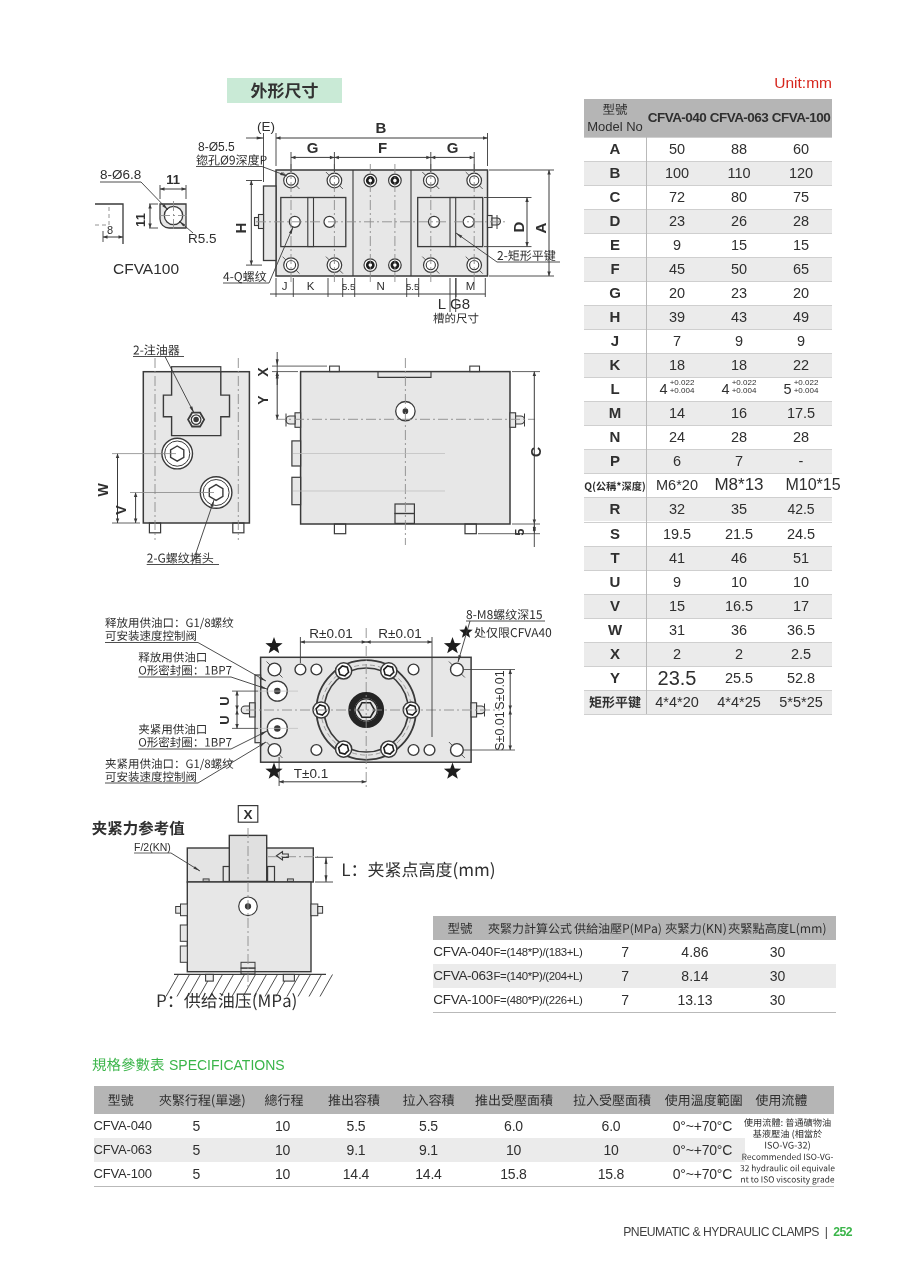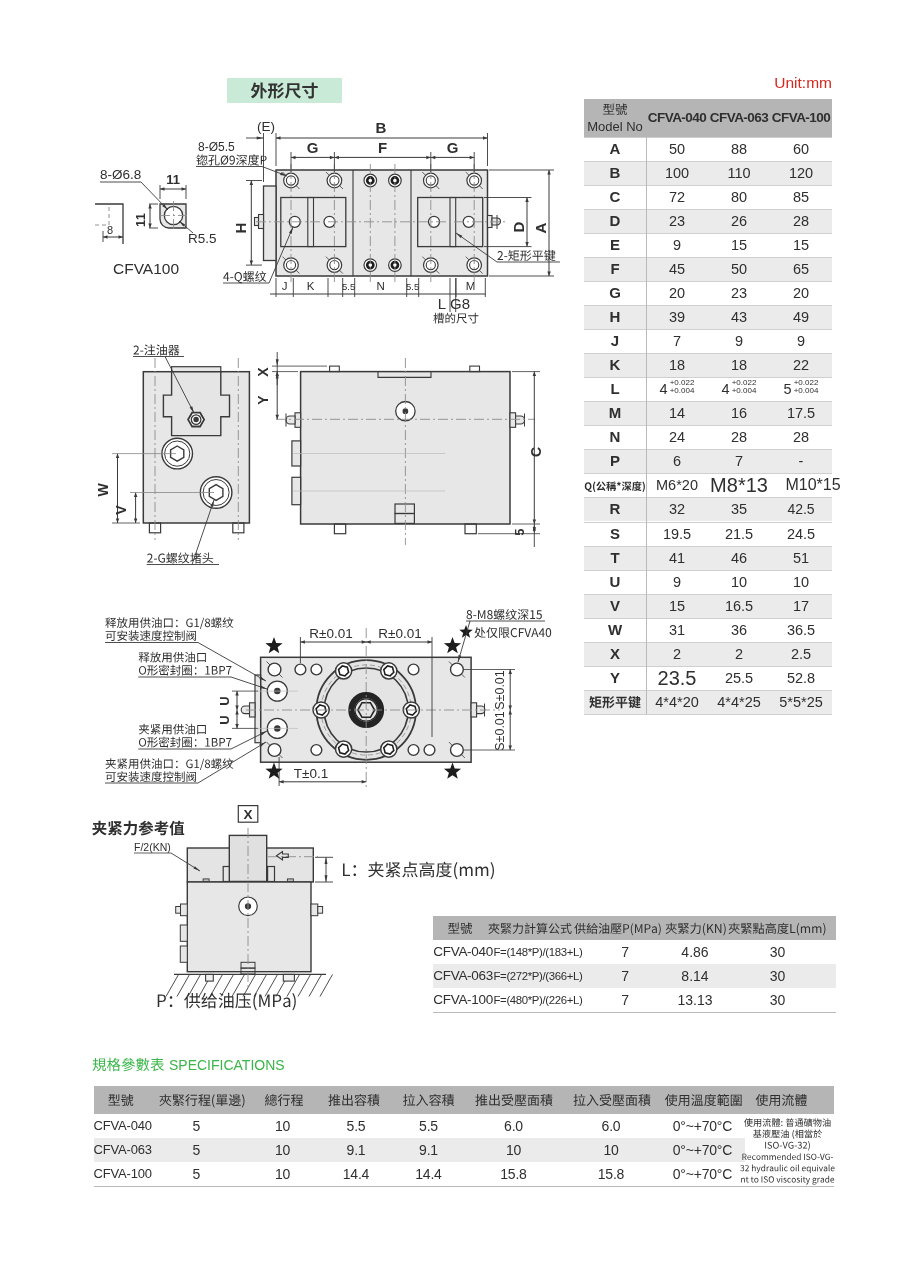--- a/index.html
+++ b/index.html
@@ -28,21 +28,21 @@
 <div class="cell" style="left:186px;top:38.0px;width:62px;height:24px;font-size:14.5px;line-height:24px">60</div>
 <div class="abs" style="left:0;top:62.0px;width:248px;height:24.03px;background:#ebebeb;border-top:1px solid #cfcfcf"></div>
 <div class="cell" style="left:0;top:62.0px;width:62px;height:24px;font-weight:bold;font-size:15px;line-height:24px">B</div>
 <div class="cell" style="left:62px;top:62.0px;width:62px;height:24px;font-size:14.5px;line-height:24px">100</div>
 <div class="cell" style="left:124px;top:62.0px;width:62px;height:24px;font-size:14.5px;line-height:24px">110</div>
 <div class="cell" style="left:186px;top:62.0px;width:62px;height:24px;font-size:14.5px;line-height:24px">120</div>
 <div class="abs" style="left:0;top:86.1px;width:248px;height:24.03px;background:#ffffff;border-top:1px solid #cfcfcf"></div>
 <div class="cell" style="left:0;top:86.1px;width:62px;height:24px;font-weight:bold;font-size:15px;line-height:24px">C</div>
 <div class="cell" style="left:62px;top:86.1px;width:62px;height:24px;font-size:14.5px;line-height:24px">72</div>
 <div class="cell" style="left:124px;top:86.1px;width:62px;height:24px;font-size:14.5px;line-height:24px">80</div>
-<div class="cell" style="left:186px;top:86.1px;width:62px;height:24px;font-size:14.5px;line-height:24px">85</div>
+<div class="cell" style="left:186px;top:86.1px;width:62px;height:24px;font-size:14.5px;line-height:24px">75</div>
 <div class="abs" style="left:0;top:110.1px;width:248px;height:24.03px;background:#ebebeb;border-top:1px solid #cfcfcf"></div>
 <div class="cell" style="left:0;top:110.1px;width:62px;height:24px;font-weight:bold;font-size:15px;line-height:24px">D</div>
 <div class="cell" style="left:62px;top:110.1px;width:62px;height:24px;font-size:14.5px;line-height:24px">23</div>
 <div class="cell" style="left:124px;top:110.1px;width:62px;height:24px;font-size:14.5px;line-height:24px">26</div>
 <div class="cell" style="left:186px;top:110.1px;width:62px;height:24px;font-size:14.5px;line-height:24px">28</div>
 <div class="abs" style="left:0;top:134.1px;width:248px;height:24.03px;background:#ffffff;border-top:1px solid #cfcfcf"></div>
 <div class="cell" style="left:0;top:134.1px;width:62px;height:24px;font-weight:bold;font-size:15px;line-height:24px">E</div>
 <div class="cell" style="left:62px;top:134.1px;width:62px;height:24px;font-size:14.5px;line-height:24px">9</div>
 <div class="cell" style="left:124px;top:134.1px;width:62px;height:24px;font-size:14.5px;line-height:24px">15</div>
 <div class="cell" style="left:186px;top:134.1px;width:62px;height:24px;font-size:14.5px;line-height:24px">15</div>
@@ -86,21 +86,21 @@
 <div class="cell" style="left:62px;top:326.4px;width:62px;height:24px;font-size:14.5px;line-height:24px">24</div>
 <div class="cell" style="left:124px;top:326.4px;width:62px;height:24px;font-size:14.5px;line-height:24px">28</div>
 <div class="cell" style="left:186px;top:326.4px;width:62px;height:24px;font-size:14.5px;line-height:24px">28</div>
 <div class="abs" style="left:0;top:350.4px;width:248px;height:24.03px;background:#ebebeb;border-top:1px solid #cfcfcf"></div>
 <div class="cell" style="left:0;top:350.4px;width:62px;height:24px;font-weight:bold;font-size:15px;line-height:24px">P</div>
 <div class="cell" style="left:62px;top:350.4px;width:62px;height:24px;font-size:14.5px;line-height:24px">6</div>
 <div class="cell" style="left:124px;top:350.4px;width:62px;height:24px;font-size:14.5px;line-height:24px">7</div>
 <div class="cell" style="left:186px;top:350.4px;width:62px;height:24px;font-size:14.5px;line-height:24px">-</div>
 <div class="abs" style="left:0;top:374.4px;width:248px;height:24.03px;background:#ffffff;border-top:1px solid #cfcfcf"></div>
 <div class="cell" style="left:62px;top:374.4px;width:62px;height:24px;font-size:14.5px;line-height:24px">M6*20</div>
-<div class="cell" style="left:124px;top:374.4px;width:62px;height:41px;font-size:20px;line-height:24px">M8*13</div>
+<div class="cell" style="left:124px;top:374.4px;width:62px;height:41px;font-size:17px;line-height:24px">M8*13</div>
 <div class="cell" style="left:198px;top:374.4px;width:62px;height:40px;font-size:16px;line-height:24px">M10*15</div>
 <div class="abs" style="left:0;top:398.4px;width:248px;height:24.03px;background:#ebebeb;border-top:1px solid #cfcfcf"></div>
 <div class="cell" style="left:0;top:398.4px;width:62px;height:24px;font-weight:bold;font-size:15px;line-height:24px">R</div>
 <div class="cell" style="left:62px;top:398.4px;width:62px;height:24px;font-size:14.5px;line-height:24px">32</div>
 <div class="cell" style="left:124px;top:398.4px;width:62px;height:24px;font-size:14.5px;line-height:24px">35</div>
 <div class="cell" style="left:186px;top:398.4px;width:62px;height:24px;font-size:14px;line-height:24px">42.5</div>
 <div class="abs" style="left:0;top:422.5px;width:248px;height:24.03px;background:#ffffff;border-top:1px solid #cfcfcf"></div>
 <div class="cell" style="left:0;top:422.5px;width:62px;height:24px;font-weight:bold;font-size:15px;line-height:24px">S</div>
 <div class="cell" style="left:62px;top:422.5px;width:62px;height:24px;font-size:14.5px;line-height:24px">19.5</div>
 <div class="cell" style="left:124px;top:422.5px;width:62px;height:24px;font-size:14.5px;line-height:24px">21.5</div>
@@ -146,21 +146,21 @@
 <div class="abs" style="left:433.3px;top:916px;width:402.7px;height:96px">
 <div class="abs" style="left:0;top:0;width:402.7px;height:24px;background:#b5b5b5"></div>
 <div class="abs" style="left:0;top:24px;width:402.7px;height:24px;background:#ffffff"></div>
 <div class="cell" style="left:0px;top:24px;width:37.4px;height:24px;font-size:13.5px;letter-spacing:-0.3px;line-height:24px">CFVA-040</div>
 <div class="cell" style="left:37.4px;top:24px;width:134.6px;height:24px;font-size:11.4px;letter-spacing:-0.35px;line-height:24px">F=(148*P)/(183+L)</div>
 <div class="cell" style="left:172px;top:24px;width:39.69999999999999px;height:24px;font-size:14px;letter-spacing:0;line-height:24px">7</div>
 <div class="cell" style="left:211.7px;top:24px;width:100.0px;height:24px;font-size:14px;letter-spacing:0;line-height:24px">4.86</div>
 <div class="cell" style="left:311.7px;top:24px;width:65.0px;height:24px;font-size:14px;letter-spacing:0;line-height:24px">30</div>
 <div class="abs" style="left:0;top:48px;width:402.7px;height:24px;background:#ebebeb"></div>
 <div class="cell" style="left:0px;top:48px;width:37.4px;height:24px;font-size:13.5px;letter-spacing:-0.3px;line-height:24px">CFVA-063</div>
-<div class="cell" style="left:37.4px;top:48px;width:134.6px;height:24px;font-size:11.4px;letter-spacing:-0.35px;line-height:24px">F=(272*P)/(366+L)</div>
+<div class="cell" style="left:37.4px;top:48px;width:134.6px;height:24px;font-size:11.4px;letter-spacing:-0.35px;line-height:24px">F=(140*P)/(204+L)</div>
 <div class="cell" style="left:172px;top:48px;width:39.69999999999999px;height:24px;font-size:14px;letter-spacing:0;line-height:24px">7</div>
 <div class="cell" style="left:211.7px;top:48px;width:100.0px;height:24px;font-size:14px;letter-spacing:0;line-height:24px">8.14</div>
 <div class="cell" style="left:311.7px;top:48px;width:65.0px;height:24px;font-size:14px;letter-spacing:0;line-height:24px">30</div>
 <div class="abs" style="left:0;top:72px;width:402.7px;height:24px;background:#ffffff"></div>
 <div class="cell" style="left:0px;top:72px;width:37.4px;height:24px;font-size:13.5px;letter-spacing:-0.3px;line-height:24px">CFVA-100</div>
 <div class="cell" style="left:37.4px;top:72px;width:134.6px;height:24px;font-size:11.4px;letter-spacing:-0.35px;line-height:24px">F=(480*P)/(226+L)</div>
 <div class="cell" style="left:172px;top:72px;width:39.69999999999999px;height:24px;font-size:14px;letter-spacing:0;line-height:24px">7</div>
 <div class="cell" style="left:211.7px;top:72px;width:100.0px;height:24px;font-size:14px;letter-spacing:0;line-height:24px">13.13</div>
 <div class="cell" style="left:311.7px;top:72px;width:65.0px;height:24px;font-size:14px;letter-spacing:0;line-height:24px">30</div>
 <div class="abs" style="left:0;top:96px;width:402.7px;height:1px;background:#b9b9b9"></div>
@@ -192,20 +192,21 @@
 <div class="cell" style="left:151.4px;top:76px;width:75.0px;height:24px;font-size:14px;letter-spacing:-0.2px;line-height:24px">10</div>
 <div class="cell" style="left:226.4px;top:76px;width:71.99999999999997px;height:24px;font-size:14px;letter-spacing:-0.2px;line-height:24px">14.4</div>
 <div class="cell" style="left:298.4px;top:76px;width:73.0px;height:24px;font-size:14px;letter-spacing:-0.2px;line-height:24px">14.4</div>
 <div class="cell" style="left:371.4px;top:76px;width:97.0px;height:24px;font-size:14px;letter-spacing:-0.2px;line-height:24px">15.8</div>
 <div class="cell" style="left:468.4px;top:76px;width:98.0px;height:24px;font-size:14px;letter-spacing:-0.2px;line-height:24px">15.8</div>
 <div class="cell" style="left:566.4px;top:76px;width:85.0px;height:24px;font-size:14px;letter-spacing:-0.2px;line-height:24px">0°~+70°C</div>
 <div class="abs" style="left:651.4px;top:28px;width:89px;height:72px;background:#fff"></div>
 <div class="abs" style="left:0;top:100px;width:740.4px;height:1px;background:#b9b9b9"></div>
 </div>
 
+<div class="abs" style="left:500px;top:1225px;width:352px;text-align:right;font-size:12.2px;letter-spacing:-0.5px;color:#3f3f3f">PNEUMATIC &amp; HYDRAULIC CLAMPS&nbsp; |&nbsp; <span style="color:#3bb54a;font-weight:bold">252</span></div>
 
 <svg class="abs" style="left:0;top:0" width="900" height="1273" viewBox="0 0 900 1273">
 <defs>
         <path id="r69fd" d="M459 452H554V375H459ZM612 452H708V375H612ZM765 452H866V375H765ZM459 579H554V504H459ZM612 579H708V504H612ZM765 579H866V504H765ZM707 840V757H613V840H547V757H361V696H547V633H396V320H931V633H773V696H961V757H773V840ZM613 633V696H707V633ZM507 86H818V9H507ZM507 141V215H818V141ZM436 274V-83H507V-49H818V-79H891V274ZM186 840V623H52V553H179C151 417 91 259 31 175C43 158 61 129 69 110C113 174 154 277 186 384V-79H254V391C283 341 317 279 330 247L371 302C354 329 280 442 254 476V553H365V623H254V840Z"></path>
         <path id="r7684" d="M552 423C607 350 675 250 705 189L769 229C736 288 667 385 610 456ZM240 842C232 794 215 728 199 679H87V-54H156V25H435V679H268C285 722 304 778 321 828ZM156 612H366V401H156ZM156 93V335H366V93ZM598 844C566 706 512 568 443 479C461 469 492 448 506 436C540 484 572 545 600 613H856C844 212 828 58 796 24C784 10 773 7 753 7C730 7 670 8 604 13C618 -6 627 -38 629 -59C685 -62 744 -64 778 -61C814 -57 836 -49 859 -19C899 30 913 185 928 644C929 654 929 682 929 682H627C643 729 658 779 670 828Z"></path>
         <path id="r5c3a" d="M178 792V509C178 345 166 125 33 -31C50 -40 82 -68 95 -84C209 49 245 239 255 399H514C578 165 698 -2 906 -78C917 -56 940 -26 958 -9C765 51 648 200 591 399H861V792ZM258 718H784V472H258V509Z"></path>
         <path id="r5bf8" d="M167 414C241 337 319 230 350 159L418 202C385 274 304 378 230 453ZM634 840V627H52V553H634V32C634 8 626 1 602 0C575 0 488 -1 395 2C408 -21 424 -58 429 -82C537 -82 614 -80 655 -67C697 -54 713 -30 713 32V553H949V627H713V840Z"></path>
         <path id="r952a" d="M489 263V29C489 -42 511 -62 594 -62C611 -62 718 -62 736 -62C805 -62 825 -33 833 80C813 85 785 95 769 106C766 13 760 1 729 1C706 1 619 1 602 1C565 1 559 5 559 30V263ZM400 248C389 169 366 64 335 -3L395 -23C424 41 445 151 457 231ZM596 252C634 204 676 139 693 97L752 129C734 170 692 234 652 280ZM816 222C854 155 894 65 908 9L972 34C957 89 916 177 876 243ZM173 837C144 743 93 651 33 590C46 576 66 542 72 529C106 564 138 609 166 658H363V727H202C216 758 229 790 240 821ZM53 344V275H178V69C178 25 148 -2 130 -13C142 -27 158 -57 164 -74C177 -57 201 -40 338 53C330 65 321 90 315 107L248 64V275H365V344H248V479H342V547H99V479H178V344ZM489 842C460 738 407 637 344 572C361 562 390 539 403 527C438 567 472 618 501 676H575C527 553 449 443 356 371C371 361 398 341 409 330C504 412 590 535 644 676H732C697 540 637 421 555 342C570 333 596 315 608 305C691 392 758 524 797 676H868C855 461 841 380 820 358C813 349 804 347 790 347C775 347 741 347 703 351C713 332 720 305 721 285C761 282 799 282 821 284C846 287 864 294 879 313C908 346 923 443 939 705C940 716 940 737 940 737H528C540 766 550 796 559 826Z"></path>
         <path id="r5b54" d="M603 817V60C603 -43 627 -70 716 -70C734 -70 837 -70 855 -70C943 -70 962 -14 970 152C950 157 920 171 901 186C896 35 890 -3 851 -3C828 -3 743 -3 725 -3C686 -3 678 6 678 58V817ZM257 565V370C172 348 94 328 34 314L51 238L257 295V14C257 -1 253 -5 237 -5C222 -5 171 -6 115 -4C126 -26 136 -59 139 -79C213 -80 262 -78 291 -66C321 -54 331 -32 331 13V315L534 372L524 442L331 390V535C405 592 485 673 539 748L487 785L472 780H57V710H414C370 658 311 602 257 565Z"></path>
         <path id="rd8" d="M374 -13C558 -13 687 134 687 369C687 476 660 563 614 627L691 727L640 767L570 676C518 721 451 746 374 746C190 746 61 604 61 369C61 262 88 173 134 108L56 6L107 -33L178 59C230 13 297 -13 374 -13ZM374 68C317 68 269 90 232 130L555 549C579 502 592 441 592 369C592 186 506 68 374 68ZM194 186C170 235 156 297 156 369C156 552 243 665 374 665C431 665 479 644 516 605Z"></path>

